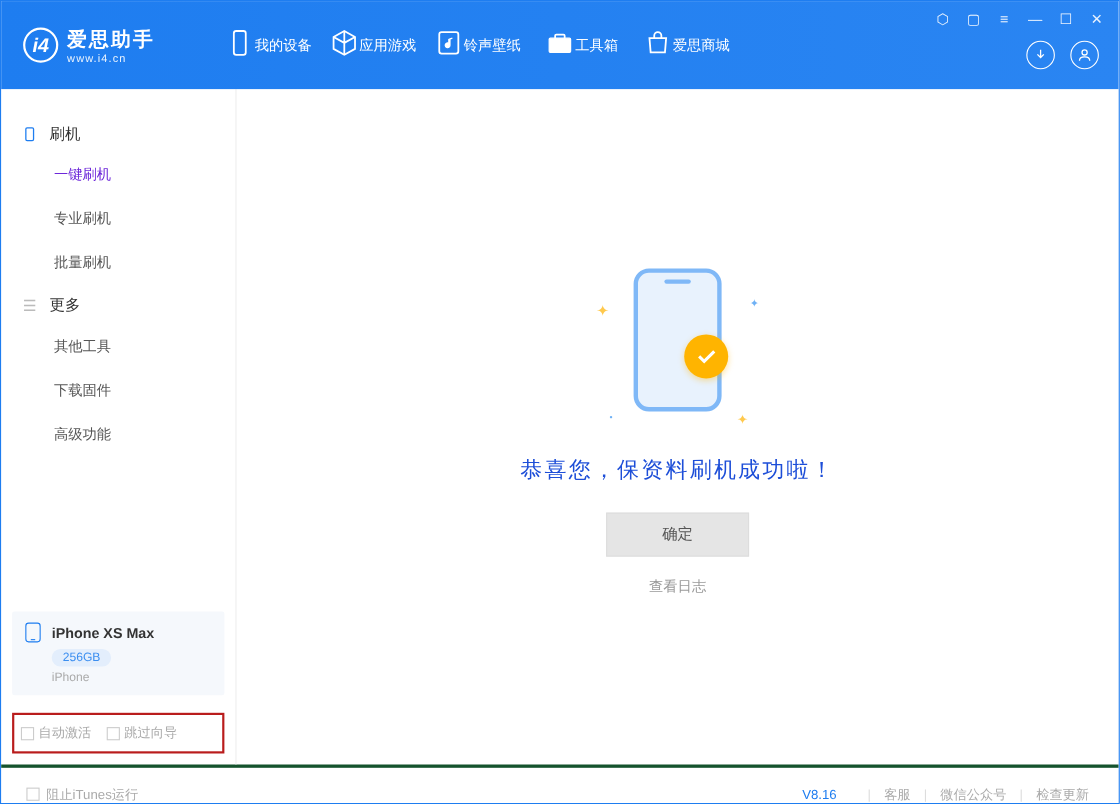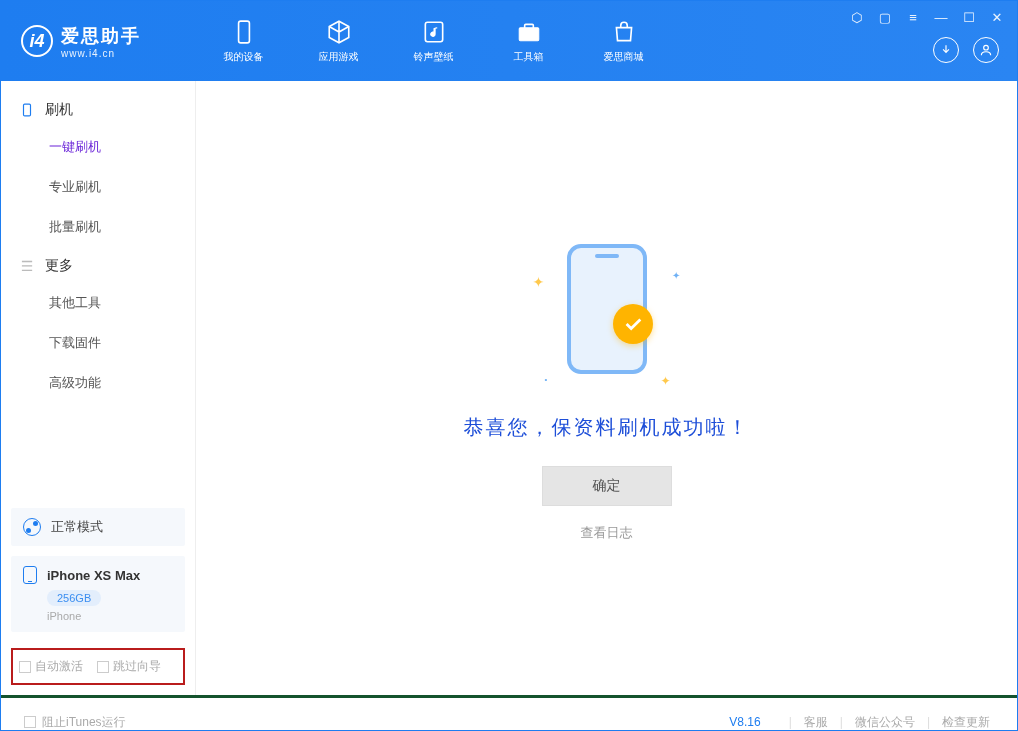--- a/index.html
+++ b/index.html
@@ -7,34 +7,34 @@
 
 
 .header { height: 80px; background: linear-gradient(90deg, #1e7df0 0%, #2a85f2 100%); display: flex; align-items: stretch; color: #fff; position: relative; }
 .logo-area { width: 195px; display: flex; align-items: center; padding-left: 20px; }
 .logo-icon { width: 32px; height: 32px; border: 2px solid #fff; border-radius: 50%; display: flex; align-items: center; justify-content: center; font-weight: bold; font-size: 18px; font-style: italic; }
 .logo-text { margin-left: 8px; }
 .logo-text .main { font-size: 18px; font-weight: bold; letter-spacing: 2px; }
 .logo-text .sub { font-size: 10px; opacity: 0.9; letter-spacing: 1px; }
 
 .nav { display: flex; }
-.nav-item { width: 95px; display: flex; flex-direction: column; align-items: center; justify-content: center; cursor: pointer; font-size: 10px; }
+.nav-item { width: 95px; display: flex; flex-direction: row; align-items: center; justify-content: center; cursor: pointer; font-size: 13px; }
 .nav-item.active { background: rgba(255,255,255,0.15); }
 .nav-icon { width: 28px; height: 28px; margin-bottom: 4px; display: flex; align-items: center; justify-content: center; }
 .nav-icon svg { width: 26px; height: 26px; fill: #fff; stroke: #fff; }
 
 .window-controls { position: absolute; top: 8px; right: 12px; display: flex; gap: 12px; }
 .window-controls span { width: 16px; height: 16px; display: flex; align-items: center; justify-content: center; cursor: pointer; opacity: 0.9; font-size: 13px; }
 
 .header-right-icons { position: absolute; bottom: 18px; right: 18px; display: flex; gap: 14px; }
 .header-right-icons .circ { width: 26px; height: 26px; border: 1.5px solid #fff; border-radius: 50%; display: flex; align-items: center; justify-content: center; cursor: pointer; }
 
 
 .body { display: flex; height: 614px; }
-.sidebar { width: 195px; border-right: 1px solid #eee; padding-top: 10px; display: flex; flex-direction: column; }
+.sidebar { width: 214px; border-right: 1px solid #eee; padding-top: 22px; display: flex; flex-direction: column; }
 .side-section-title { display: flex; align-items: center; padding: 10px 18px 8px 18px; color: #333; font-size: 14px; }
 .side-section-title .sicon { width: 16px; height: 16px; margin-right: 10px; display: flex; align-items: center; justify-content: center; }
 .side-item { padding: 11px 18px 11px 48px; font-size: 13px; color: #555; cursor: pointer; }
 .side-item.active { color: #6d28d9; }
 
 .side-section-title.more .sicon { color: #bbb; }
 
 .sidebar-spacer { flex: 1; }
 
 .status-card { margin: 6px 10px; background: #f5f8fc; border-radius: 2px; padding: 10px 12px; display: flex; align-items: center; font-size: 13px; color: #444; }
@@ -178,24 +178,20 @@
     <div class="side-section-title more">
       <span class="sicon">☰</span>
       <span>更多</span>
     </div>
     <div class="side-item">其他工具</div>
     <div class="side-item">下载固件</div>
     <div class="side-item">高级功能</div>
 
     <div class="sidebar-spacer"></div>
 
-    <div class="status-card">
-      <span class="dot-icon"></span>
-      <span>正常模式</span>
-    </div>
 
     <div class="device-card">
       <div class="row1">
         <span class="phone-icon"></span>
         <span class="name">iPhone XS Max</span>
       </div>
       <span class="badge">256GB</span>
       <div class="model">iPhone</div>
     </div>
 

